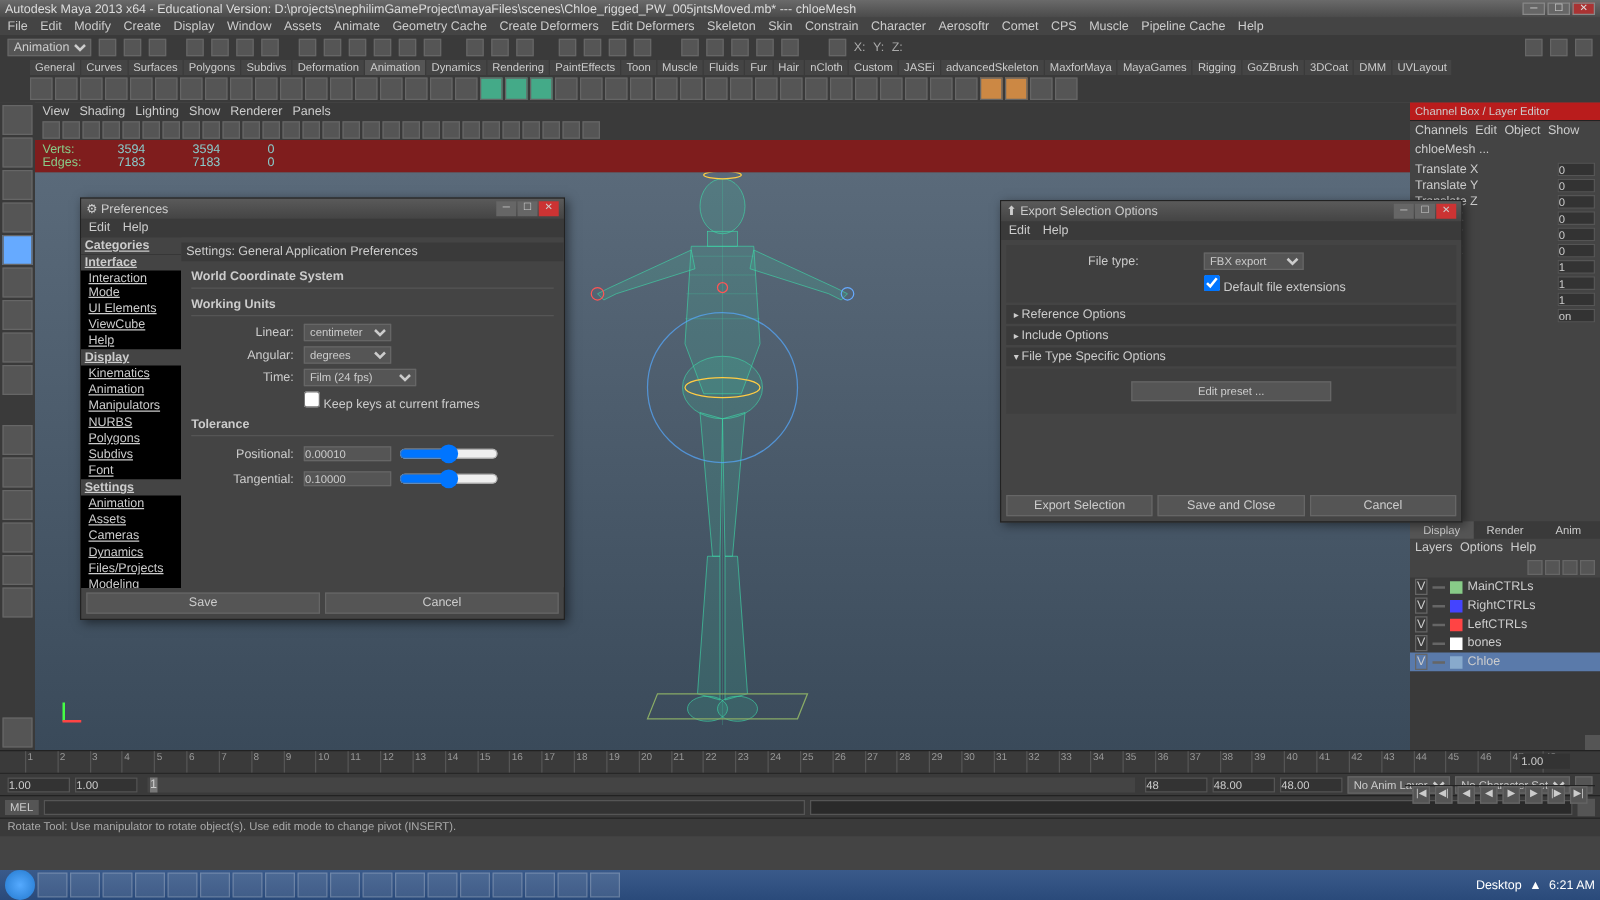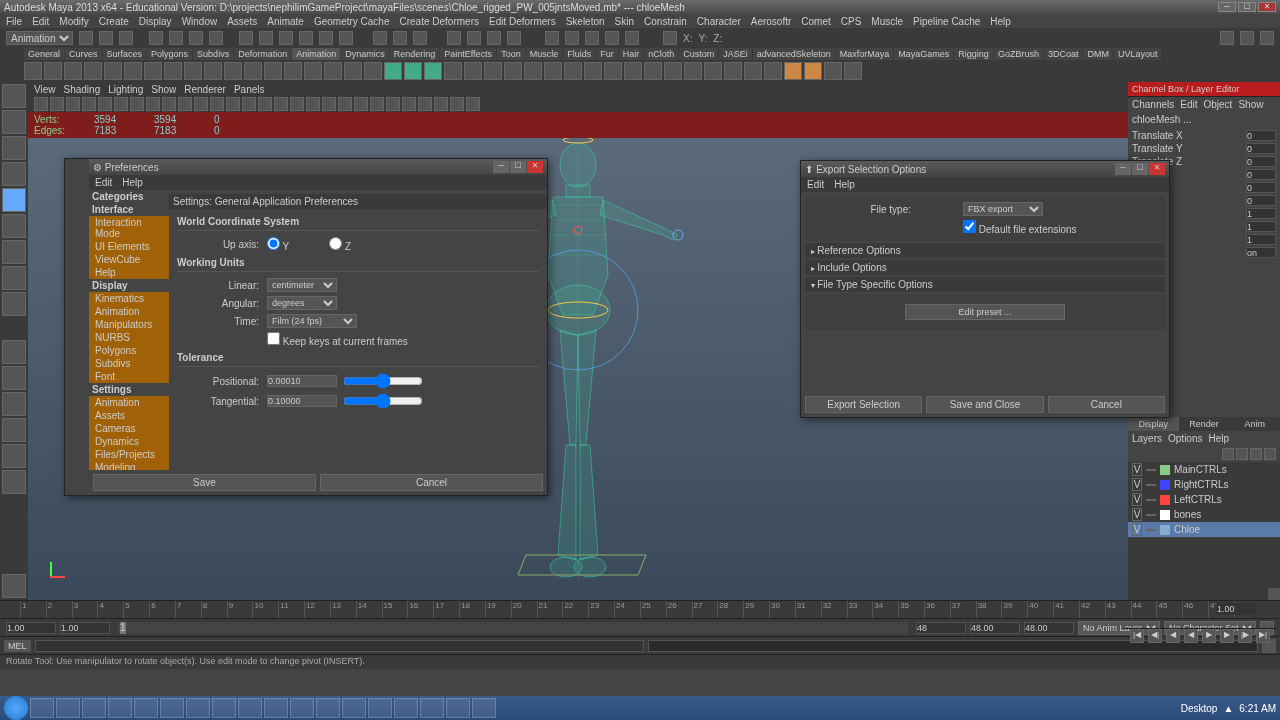--- a/index.html
+++ b/index.html
@@ -87,23 +87,23 @@
 .taskbar .tray { margin-left: auto; display: flex; gap: 6px; align-items: center; font-size: 9px; color: #fff; }
 
 
 .dialog { position: absolute; background: #444; border: 1px solid #222; box-shadow: 2px 2px 8px rgba(0,0,0,0.5); }
 .dialog .d-title { background: linear-gradient(#5a5a5a,#444); height: 16px; display: flex; align-items: center; padding: 0 4px; font-size: 10px; justify-content: space-between; }
 .dialog .d-title .d-btns { display: flex; gap: 1px; }
 .dialog .d-title .d-btn { width: 16px; height: 12px; background: #666; font-size: 8px; text-align:center; line-height:10px;}
 .dialog .d-title .d-btn.close { background: #c33; }
 .dialog .d-menus { display: flex; gap: 10px; padding: 2px 6px; font-size: 10px; background: #3a3a3a; }
 
-#prefs { left: 64px; top: 158px; width: 484px; padding-left: 24px; }
+#prefs { left: 64px; top: 158px; width: 388px; }
 #prefs .body { display: flex; height: 280px; }
-#prefs .cats { width: 80px; background: #a16207; overflow-y: auto; font-size: 9px; }
+#prefs .cats { width: 80px; background: #000000; overflow-y: auto; font-size: 9px; text-decoration: underline; }
 #prefs .cats .chead { background: #444; padding: 1px 3px; font-weight: bold; }
 #prefs .cats .citem { padding: 1px 6px; cursor: pointer; }
 #prefs .settings { flex: 1; padding: 4px 8px; background: #444; overflow-y:auto;}
 #prefs .shead { background: #3a3a3a; padding: 2px 4px; font-size: 10px; margin: 0 -8px 4px -8px; }
 #prefs .sect { font-weight: bold; font-size: 10px; padding: 3px 0; border-bottom:1px solid #555; margin-bottom:4px;}
 #prefs .frow { display: flex; align-items: center; padding: 2px 0; font-size: 9px; }
 #prefs .frow .flbl { width: 90px; text-align: right; padding-right: 8px; }
 #prefs .frow select, #prefs .frow input[type=text] { background: #555; color: #ccc; border: 1px solid #666; font-size: 9px; width: 70px; }
 #prefs .btns { display: flex; gap: 4px; padding: 4px; }
 #prefs .btns button { flex: 1; background: #555; color: #ccc; border: 1px solid #666; padding: 2px; font-size: 10px; }
@@ -621,26 +621,20 @@
           <div class="citem">Assets</div>
           <div class="citem">Cameras</div>
           <div class="citem">Dynamics</div>
           <div class="citem">Files/Projects</div>
           <div class="citem">Modeling</div>
         </div>
     </div>
     <div class="settings">
       <div class="shead">Settings: General Application Preferences</div>
       <div class="sect">World Coordinate System</div>
-      <div class="frow">
-        <span class="flbl">Up axis:</span>
-        <label><input type="radio" checked="" style=""> <span>Y</span></label>
-        <span style="width:40px"></span>
-        <label><input type="radio" style=""> <span>Z</span></label>
-      </div>
       <div class="sect">Working Units</div>
       <div class="frow">
           <span class="flbl">Linear:</span>
           <select><option>centimeter</option></select>
         </div>
       <div class="frow">
           <span class="flbl">Angular:</span>
           <select><option>degrees</option></select>
         </div>
       <div class="frow">

